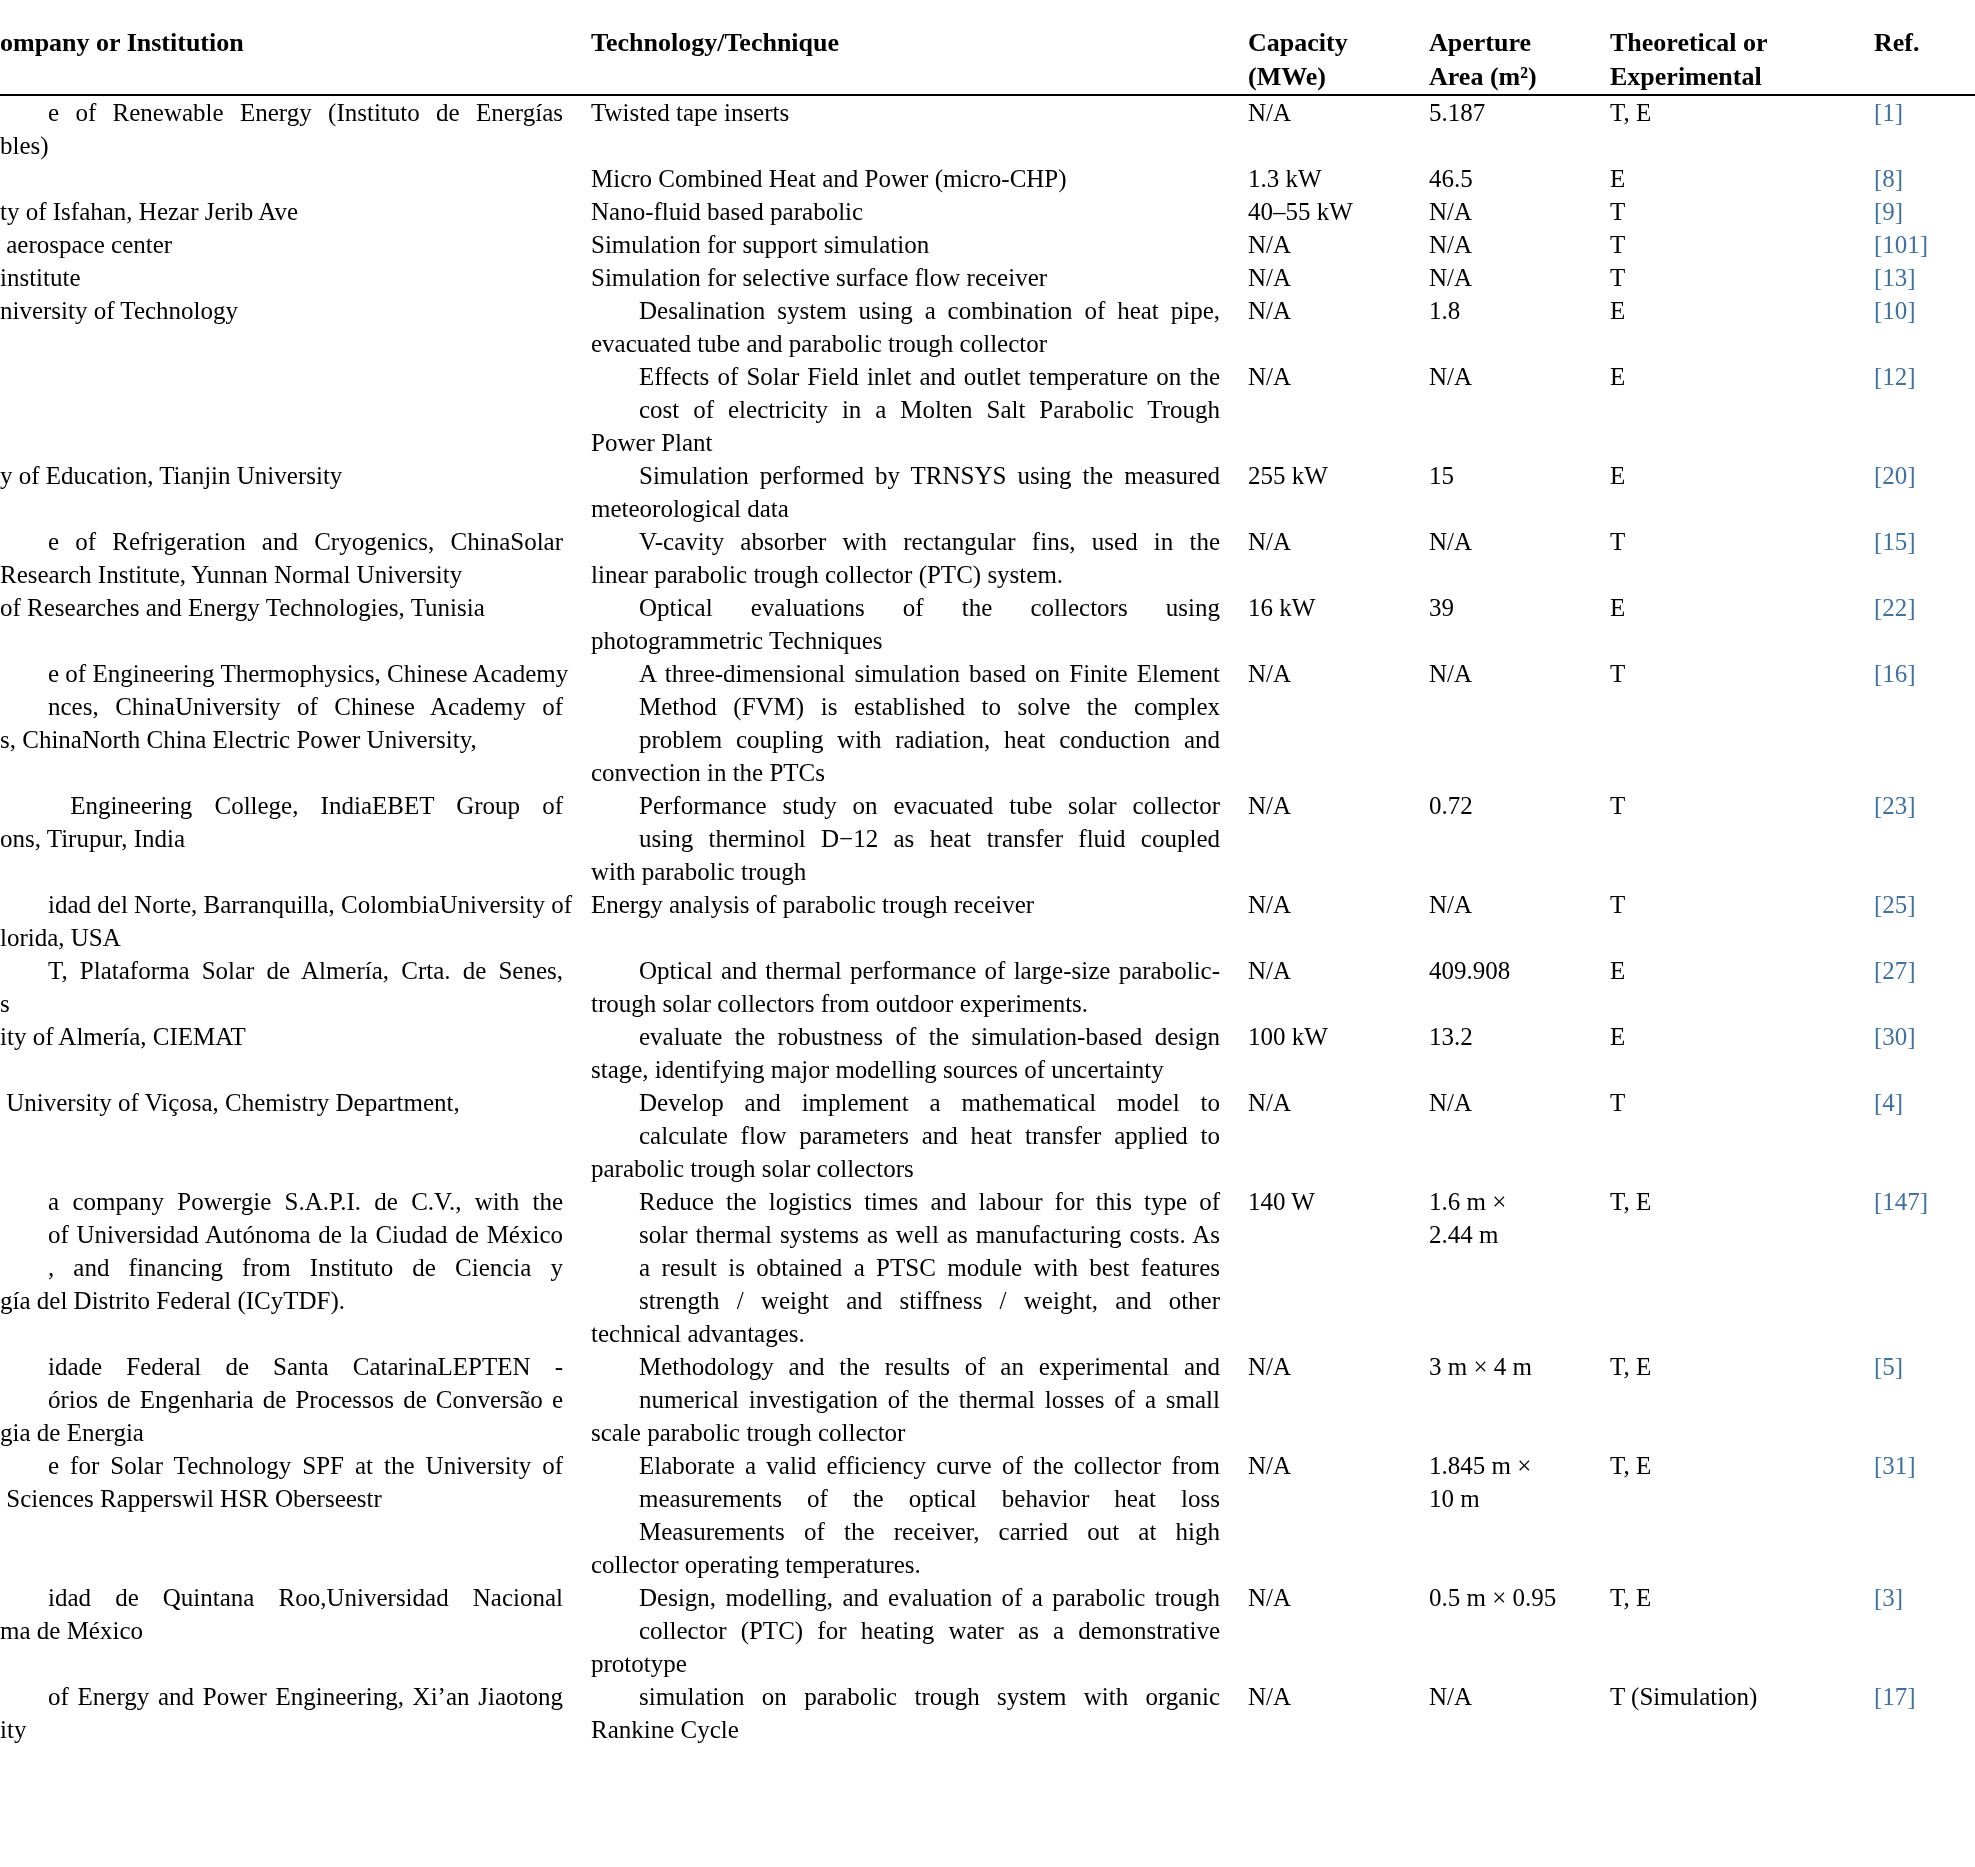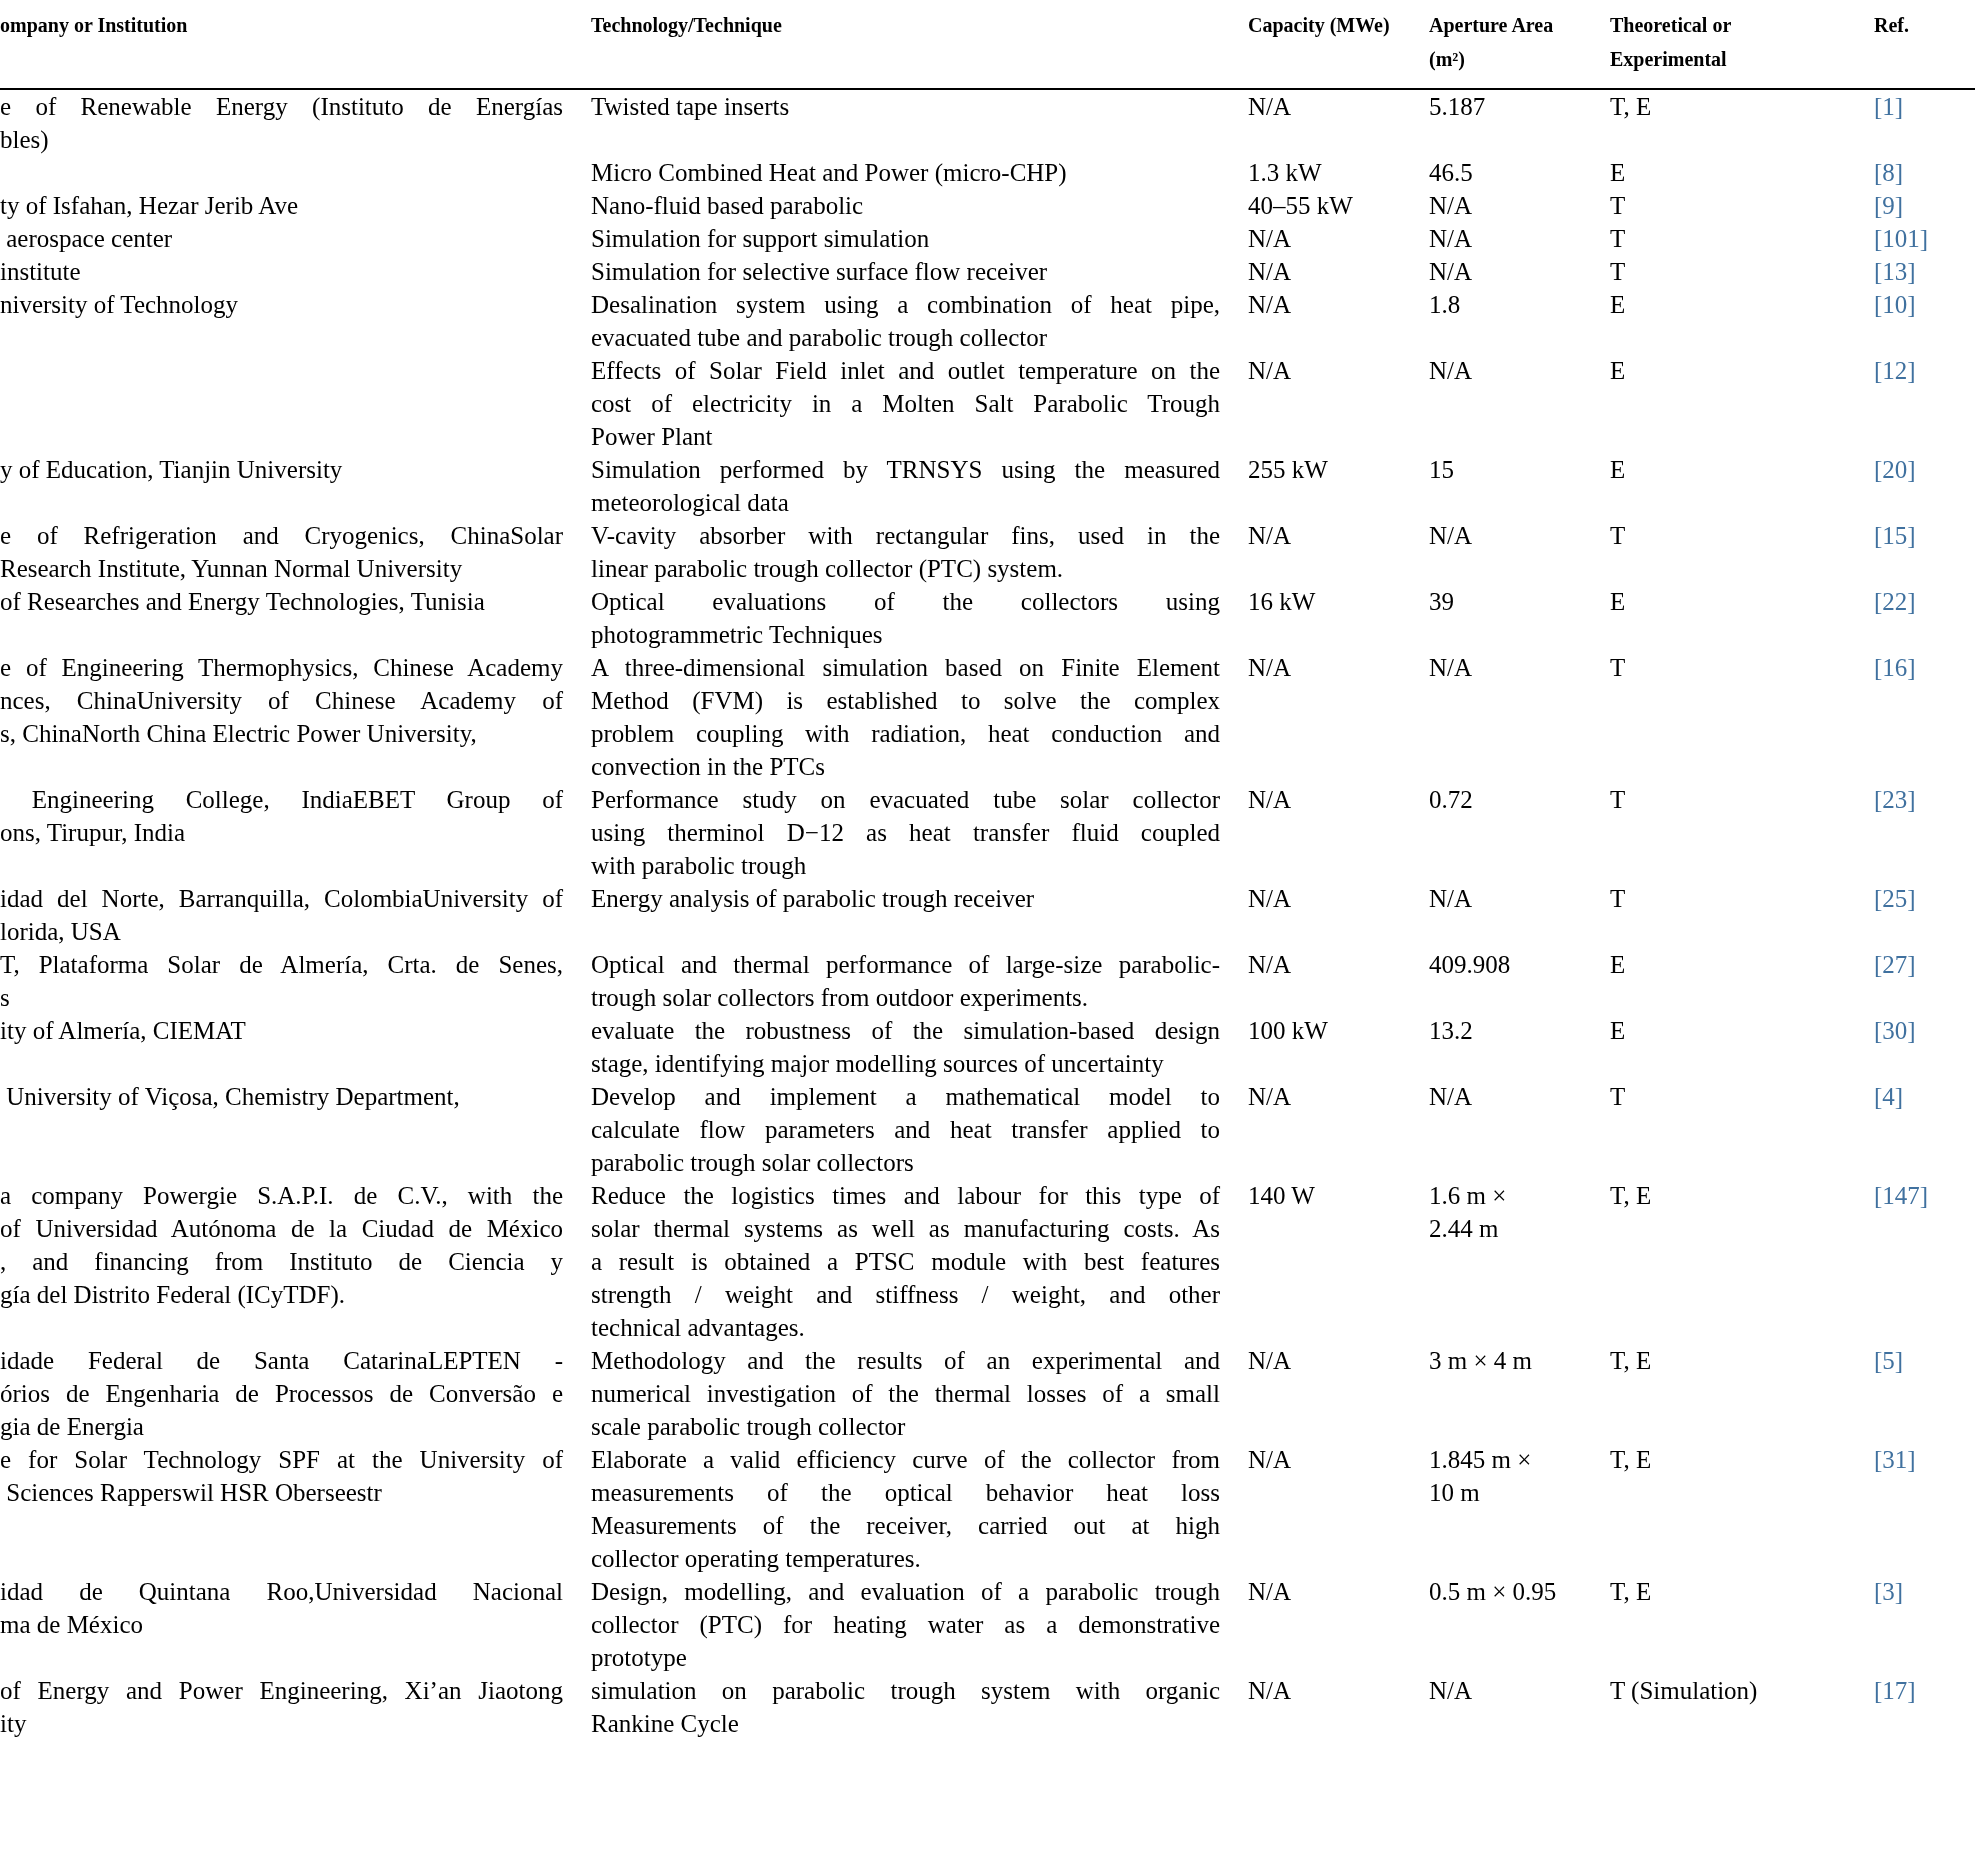--- a/index.html
+++ b/index.html
@@ -11,33 +11,33 @@
   }
   table{border-collapse:collapse;table-layout:fixed;width:1976px;}
   col.c1{width:591px;}
   col.c2{width:657px;}
   col.c3{width:181px;}
   col.c4{width:181px;}
   col.c5{width:264px;}
   col.c6{width:102px;}
   th{
     text-align:left;vertical-align:top;font-weight:bold;
-    font-size:20px;line-height:34px;
-    padding:8px 28px 0 0;
+    font-size:26px;line-height:34px;
+    padding:26px 28px 0 0;
     border-bottom:2.8px solid #000;
     height:89px;box-sizing:border-box;
   }
   td{
     vertical-align:top;
     font-size:25px;line-height:33px;
     padding:0 28px 0 0;
   }
   td:last-child,th:last-child{padding-right:0;}
   .line{white-space:nowrap;min-height:33px;}
-  .just{text-align:justify;text-align-last:justify;}
+  .just{text-align:justify;text-align-last:justify;margin-left:48px;}
   .ref{color:#40719f;}
 </style>
 </head>
 <body>
 
 <table>
   <colgroup>
     <col class="c1">
       <col class="c2">
       <col class="c3">

